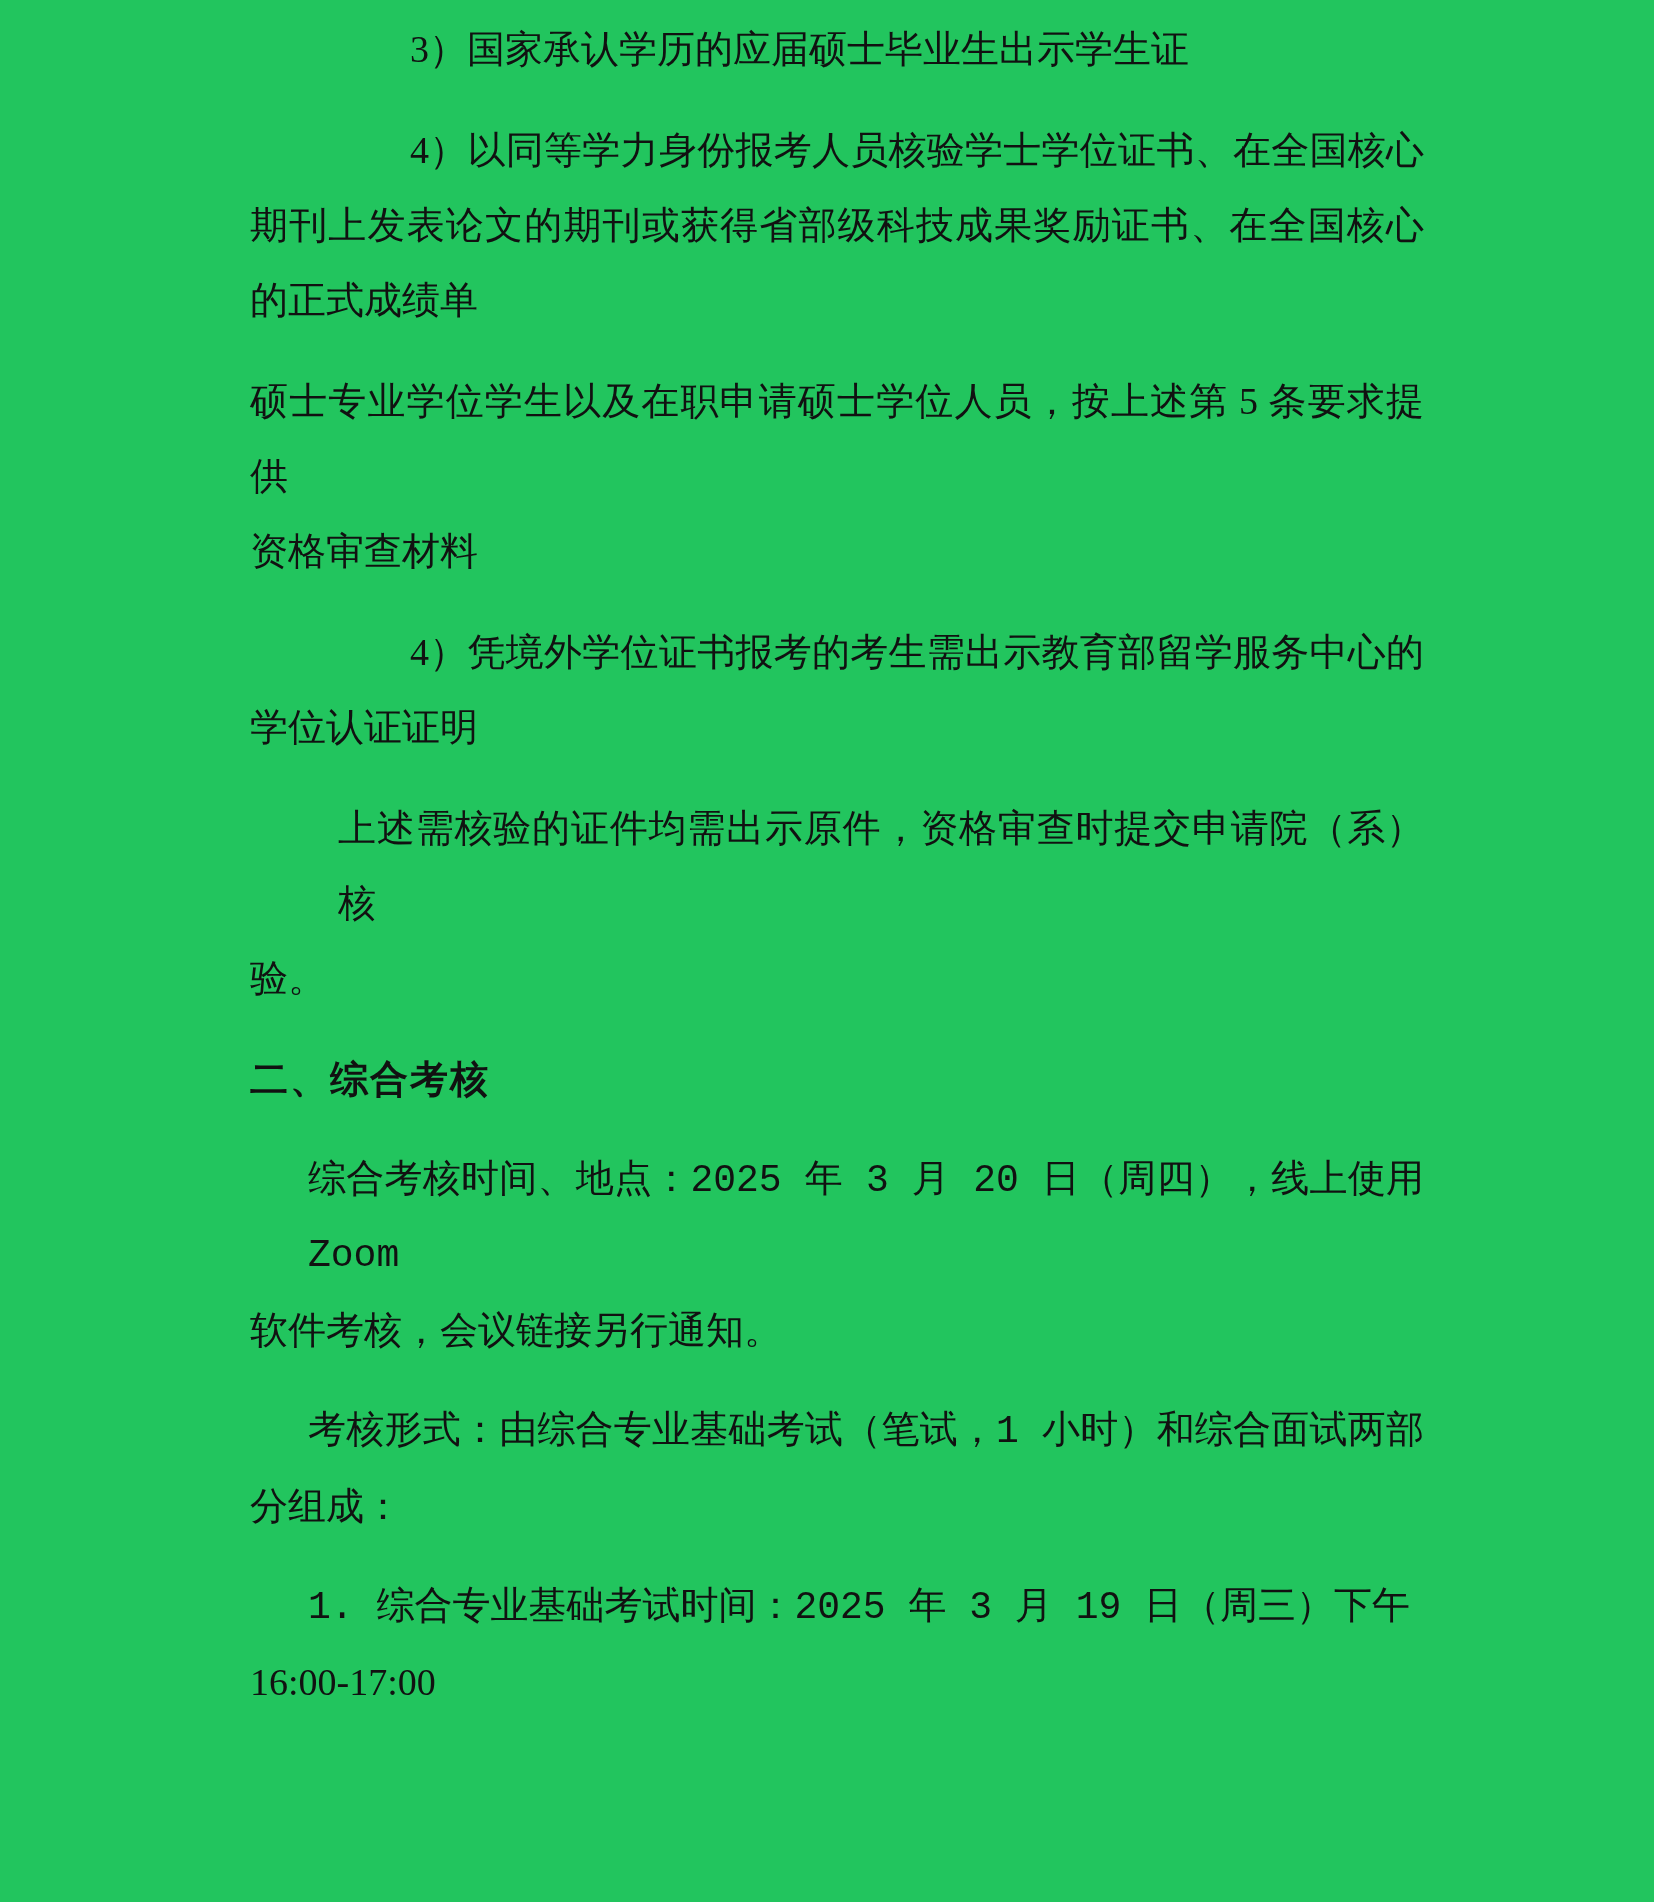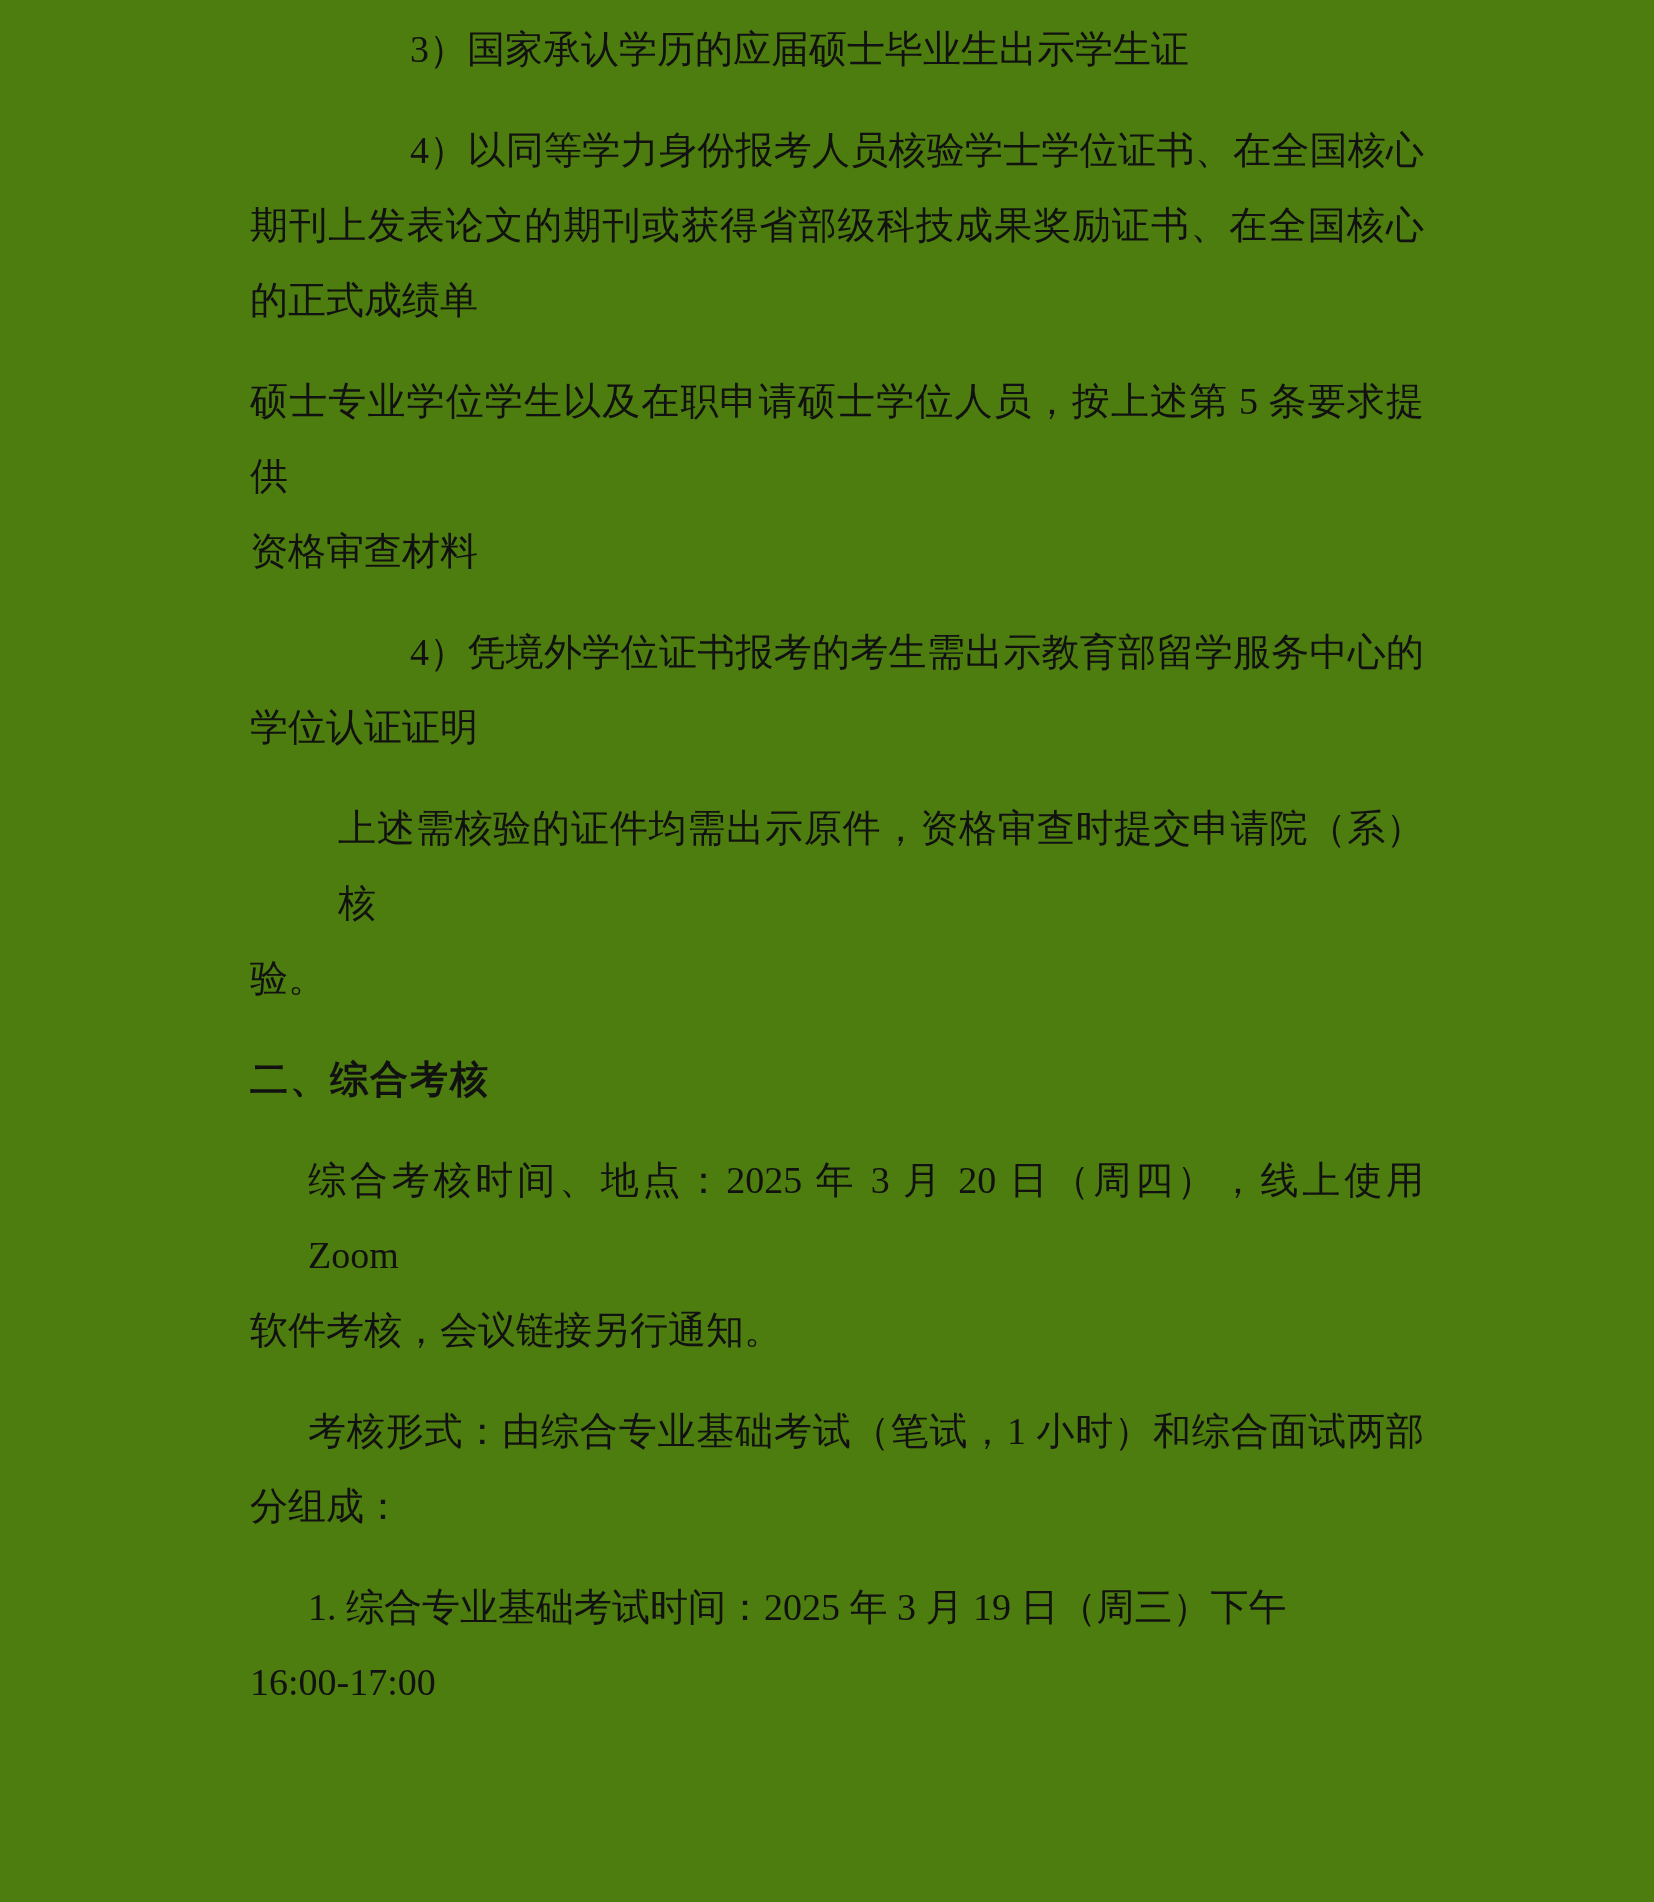--- a/index.html
+++ b/index.html
@@ -2,42 +2,42 @@
 <html><head>
 <meta charset="utf-8">
 <style>
   html, body { margin: 0; padding: 0; }
   body { background: #ffffff; }
   .page {
     position: relative;
     width: 1654px;
     height: 1902px;
     margin: 0 auto;
-    background: #4d7c0f;
+    background: #22c55e;
     box-sizing: border-box;
     padding: 12px 230px 0 250px;
     font-family: "Liberation Serif", "DejaVu Serif", serif;
     color: #111111;
     font-size: 38px;
     overflow: hidden;
   }
   .para { margin: 0 0 26px 0; }
   .line {
     line-height: 75px;
     min-height: 75px;
     white-space: pre-wrap;
     text-align: left;
   }
   .line.just {
     text-align: justify;
     text-align-last: justify;
   }
   .para.item .line.first { padding-left: 160px; }
   .para.body .line.first { padding-left: 88px; }
-  .para.body2 .line.first { padding-left: 58px; }
+  .para.body2 .line.first { padding-left: 58px; font-family: Liberation Mono, monospace; }
   .para.heading {
     font-family: "Liberation Sans", "DejaVu Sans", sans-serif;
     font-weight: bold;
   }
   .para.heading .line { letter-spacing: 2px; }
 </style>
 </head>
 <body>
 
 <div class="page">

